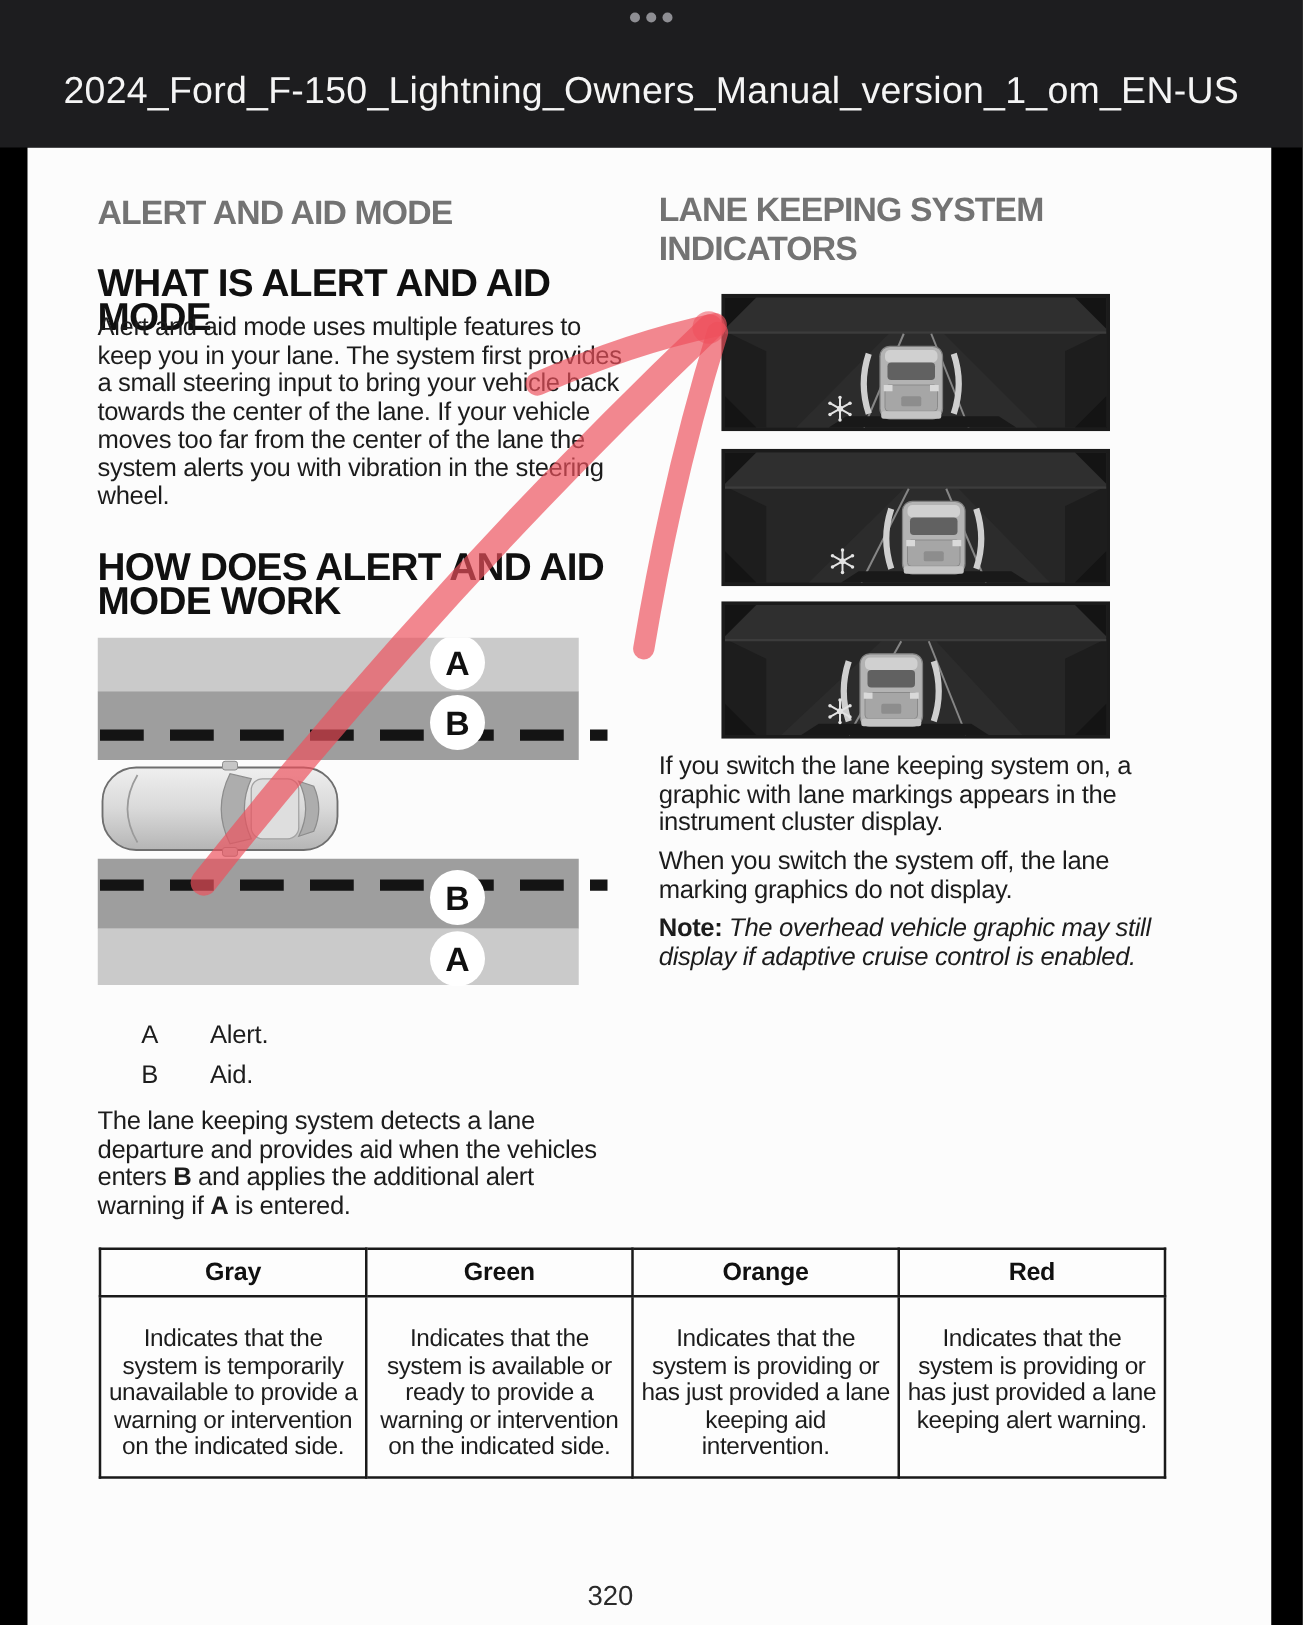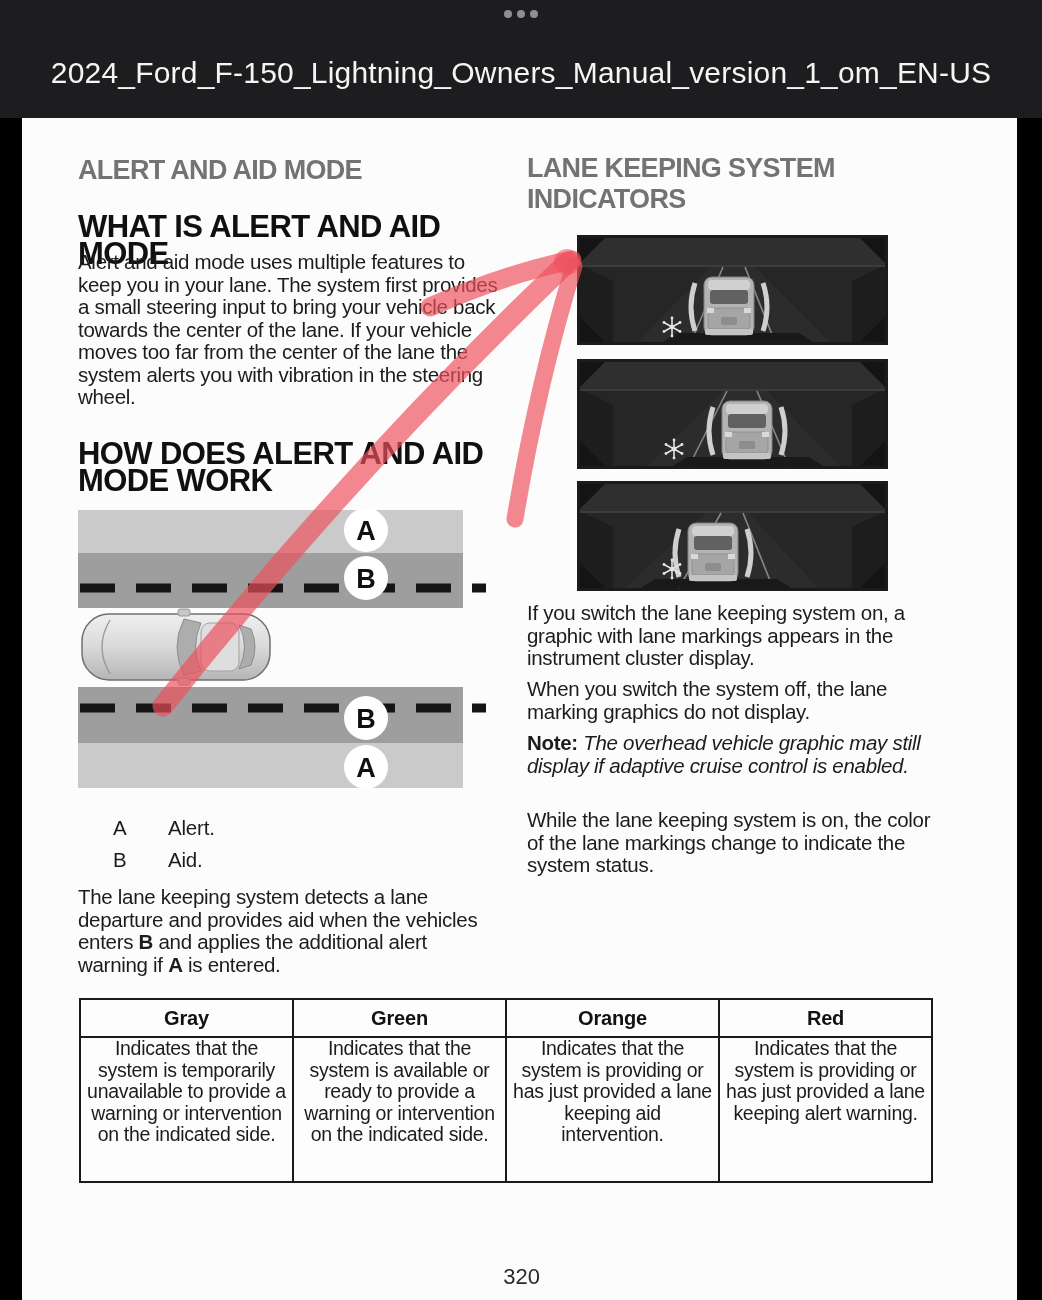--- a/index.html
+++ b/index.html
@@ -30,23 +30,23 @@
   .body-p { font-size:20.5px; color:#1c1c1c; line-height:22.5px; letter-spacing:-0.3px; }
   .italic { font-style:italic; }
   .bold { font-weight:bold; }
   
   .legend-row { display:flex; font-size:20.5px; color:#1c1c1c; line-height:32px; letter-spacing:-0.2px; }
   .legend-key { width:55px; }
   
   table.status { border-collapse:collapse; table-layout:fixed; width:854px; background:#fdfdfd; }
   table.status th, table.status td { border:2px solid #1a1a1a; text-align:center; }
   table.status th { height:38px; font-size:20px; font-weight:800; color:#111; letter-spacing:-0.2px; }
-  table.status td { vertical-align:top; padding:0 5px 10px 5px; height:145px; }
+  table.status td { vertical-align:top; padding:23px 5px 10px 5px; height:145px; }
   table.status td .cell-text { font-size:19.5px; line-height:21.5px; color:#1c1c1c; letter-spacing:-0.3px; }
-  .page-num { font-size:22px; color:#2a2a2a; text-align:right; }
+  .page-num { font-size:22px; color:#2a2a2a; text-align:left; }
   
   .marker-overlay { position:absolute; inset:0; z-index:4; pointer-events:none; }
   .cluster-img { display:block; }
 </style>
 </head>
 <body>
 
 <div class="screen">
 
   <div class="chrome">
@@ -239,21 +239,20 @@
           <circle cx="8" cy="-4.5" r="1.4" fill="#e3e3e3"></circle>
       </g>
     </svg>
 
     <div class="abs body-p" style="left:505px; top:484px; width:416px;">If you switch the lane keeping system on, a graphic with lane markings appears in the instrument cluster display.</div>
 
     <div class="abs body-p" style="left:505px; top:560px; width:416px;">When you switch the system off, the lane marking graphics do not display.</div>
 
     <div class="abs body-p" style="left:505px; top:614px; width:416px;"><span class="bold">Note:</span><span class="italic"> The overhead vehicle graphic may still display if adaptive cruise control is enabled.</span></div>
 
-    <div class="abs body-p" style="left:505px; top:691px; width:416px;">While the lane keeping system is on, the color of the lane markings change to indicate the system status.</div>
 
     <table class="status abs" style="left:57px; top:880px;">
       <thead>
         <tr>
           <th>Gray</th>
           <th>Green</th>
           <th>Orange</th>
           <th>Red</th>
         </tr>
       </thead>

